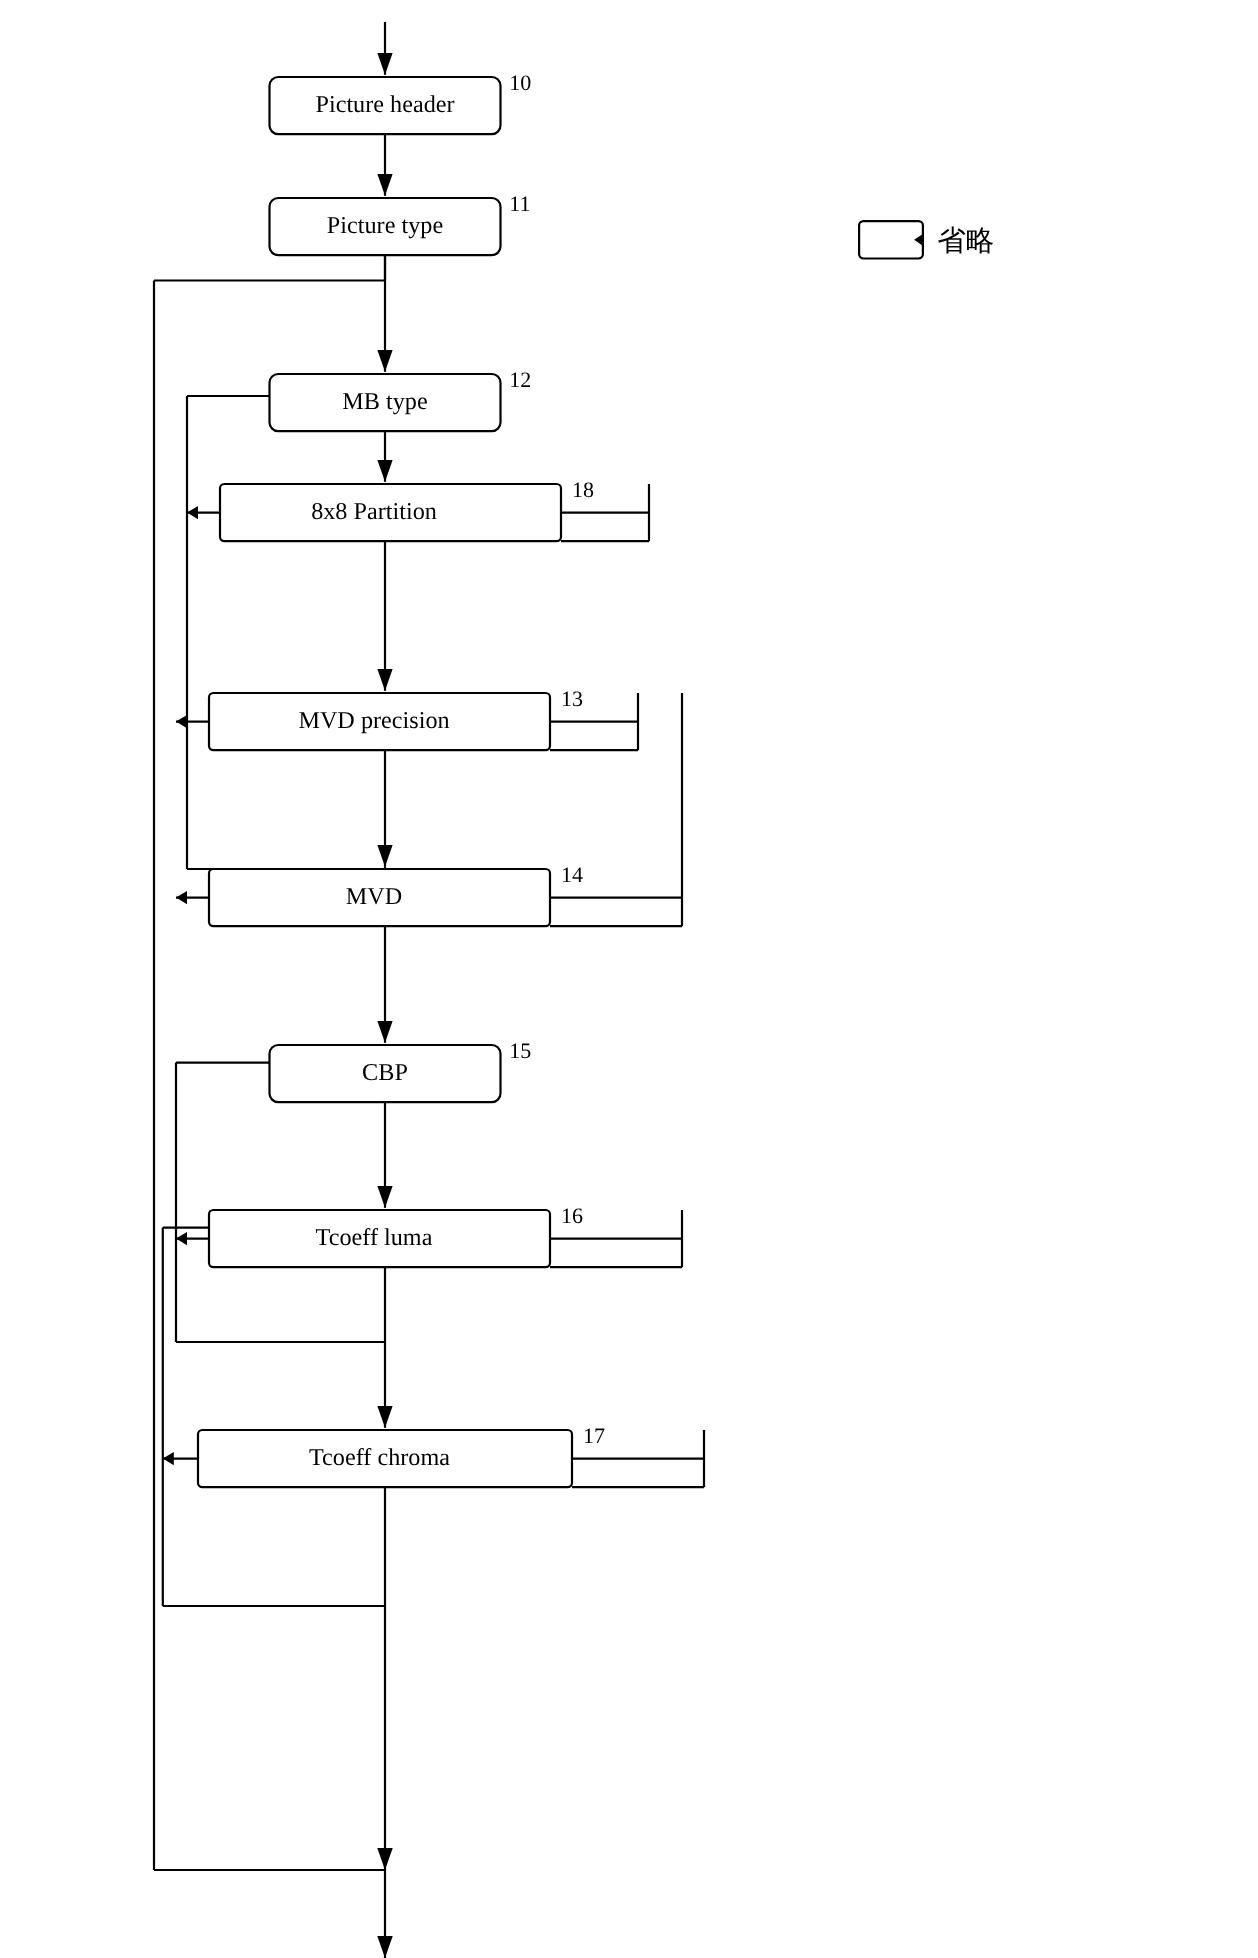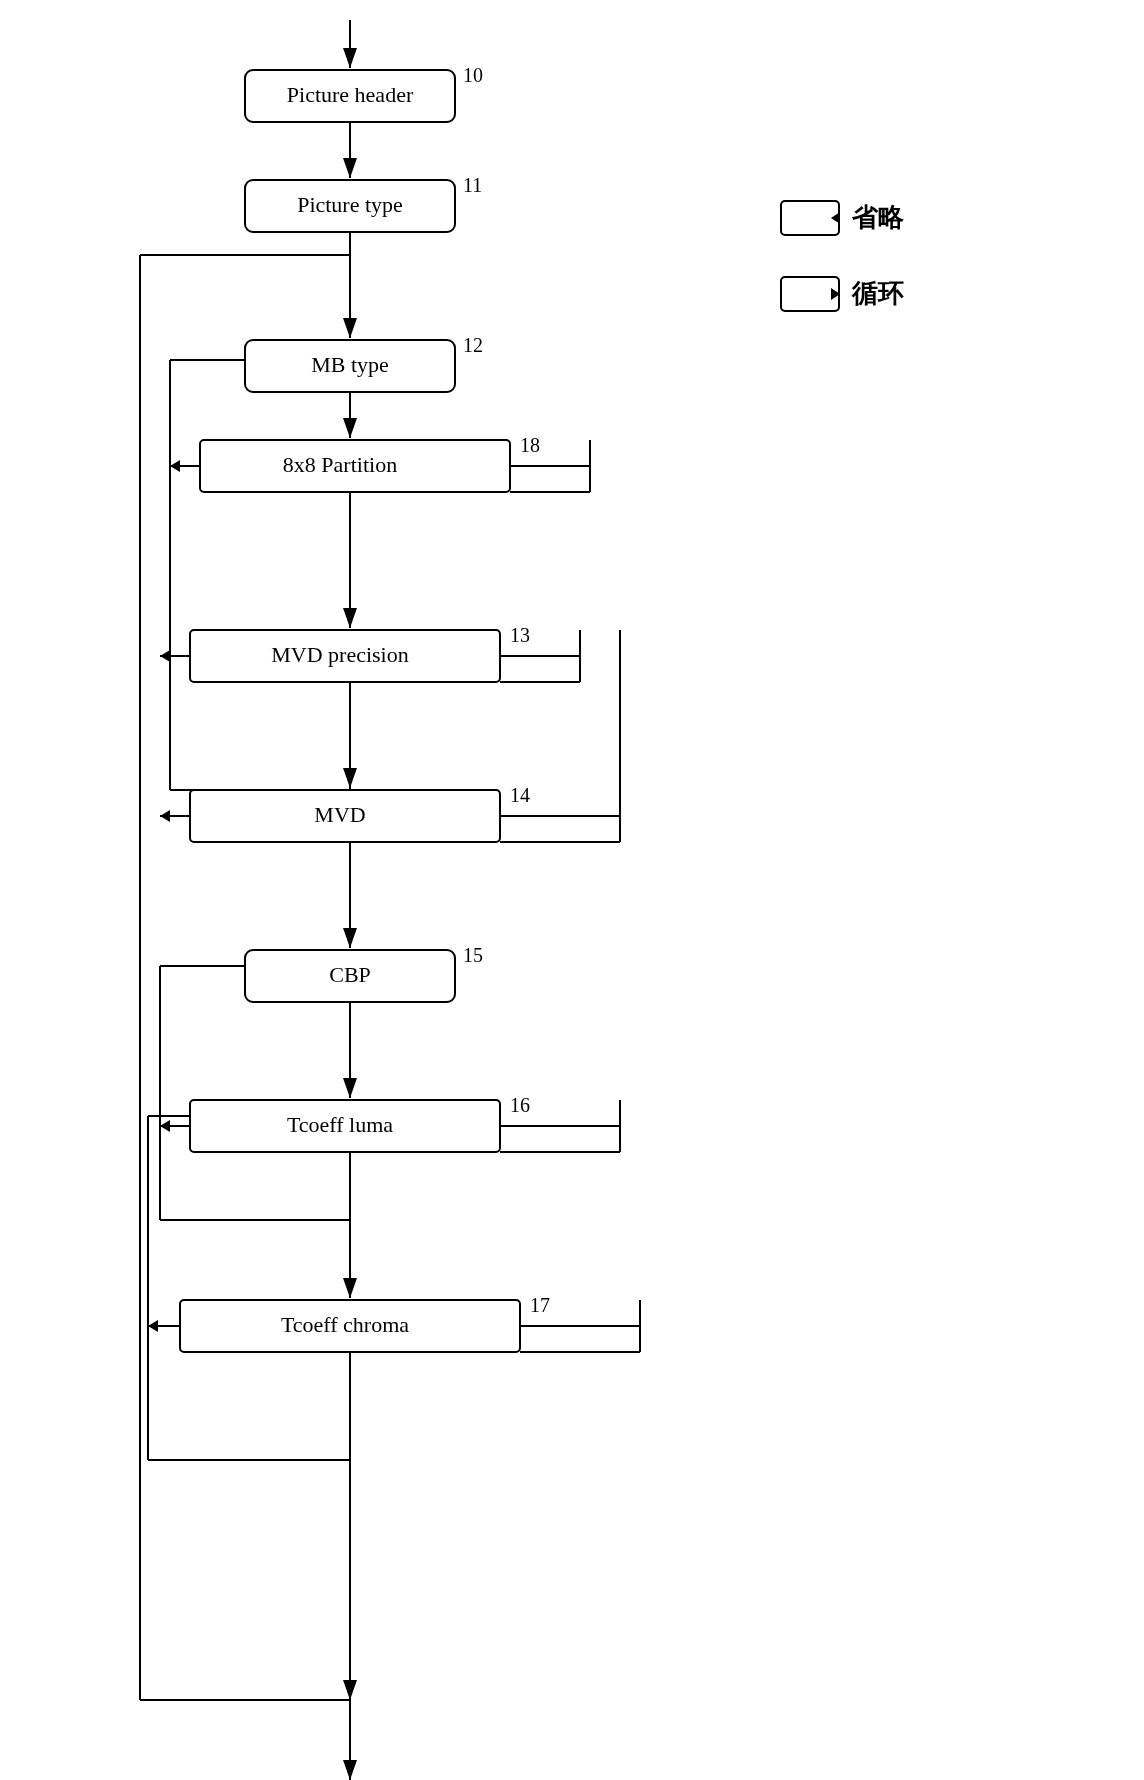--- a/index.html
+++ b/index.html
@@ -15,25 +15,24 @@
     .legend-container {
       position: absolute;
       left: 780px;
       top: 200px;
       width: 300px;
     }
 
     
     .legend-item {
       display: flex;
-      align-items: flex-start;
+      align-items: flex-end;
       margin-bottom: 40px;
       font-size: 26px;
       font-family: serif;
-      font-weight: bold;
     }
     .legend-icon {
       width: 60px;
       height: 36px;
       border: 2px solid #000;
       border-radius: 5px;
       margin-right: 12px;
       position: relative;
       display: flex;
       align-items: center;
@@ -190,17 +189,13 @@
 
   <line x1="290" y1="1332" x2="290" y2="1680" stroke="#000" stroke-width="2" marker-end="url(#arrowhead)"></line>
 
 </svg>
 
 <div class="legend-container">
   <div class="legend-item">
     <div class="legend-icon legend-icon-skip"></div>
     <span class="legend-text">省略</span>
   </div>
-  <div class="legend-item">
-    <div class="legend-icon legend-icon-loop"></div>
-    <span class="legend-text">循环</span>
-  </div>
 </div>
 
 </body></html>

